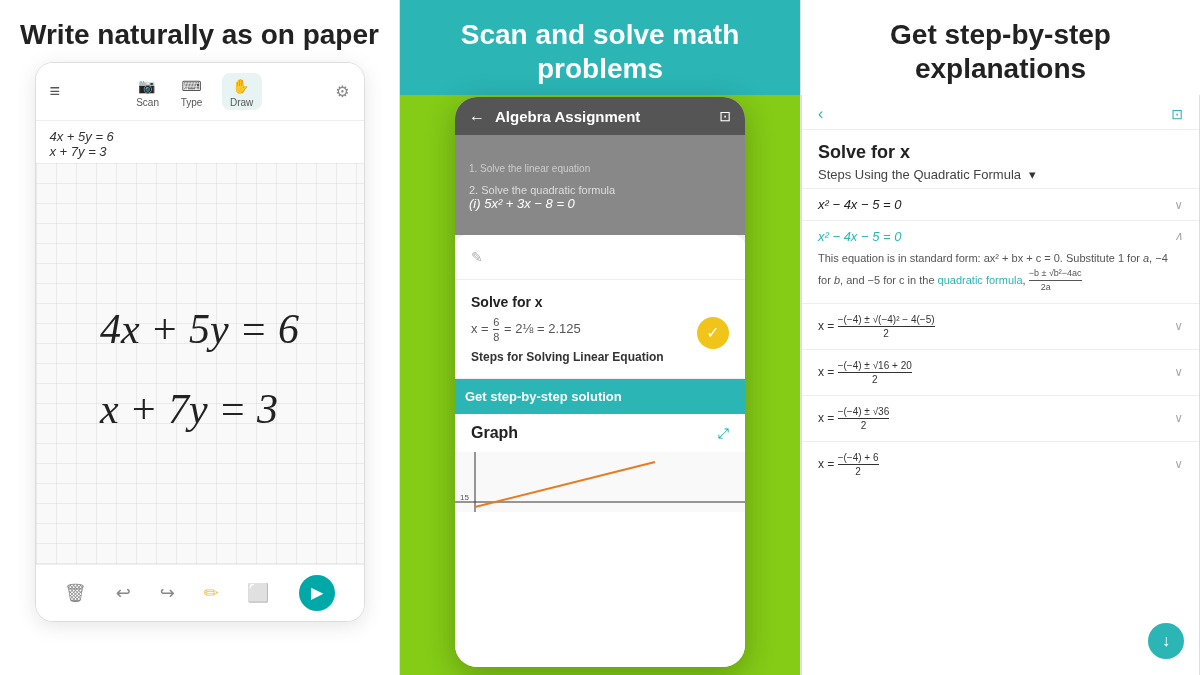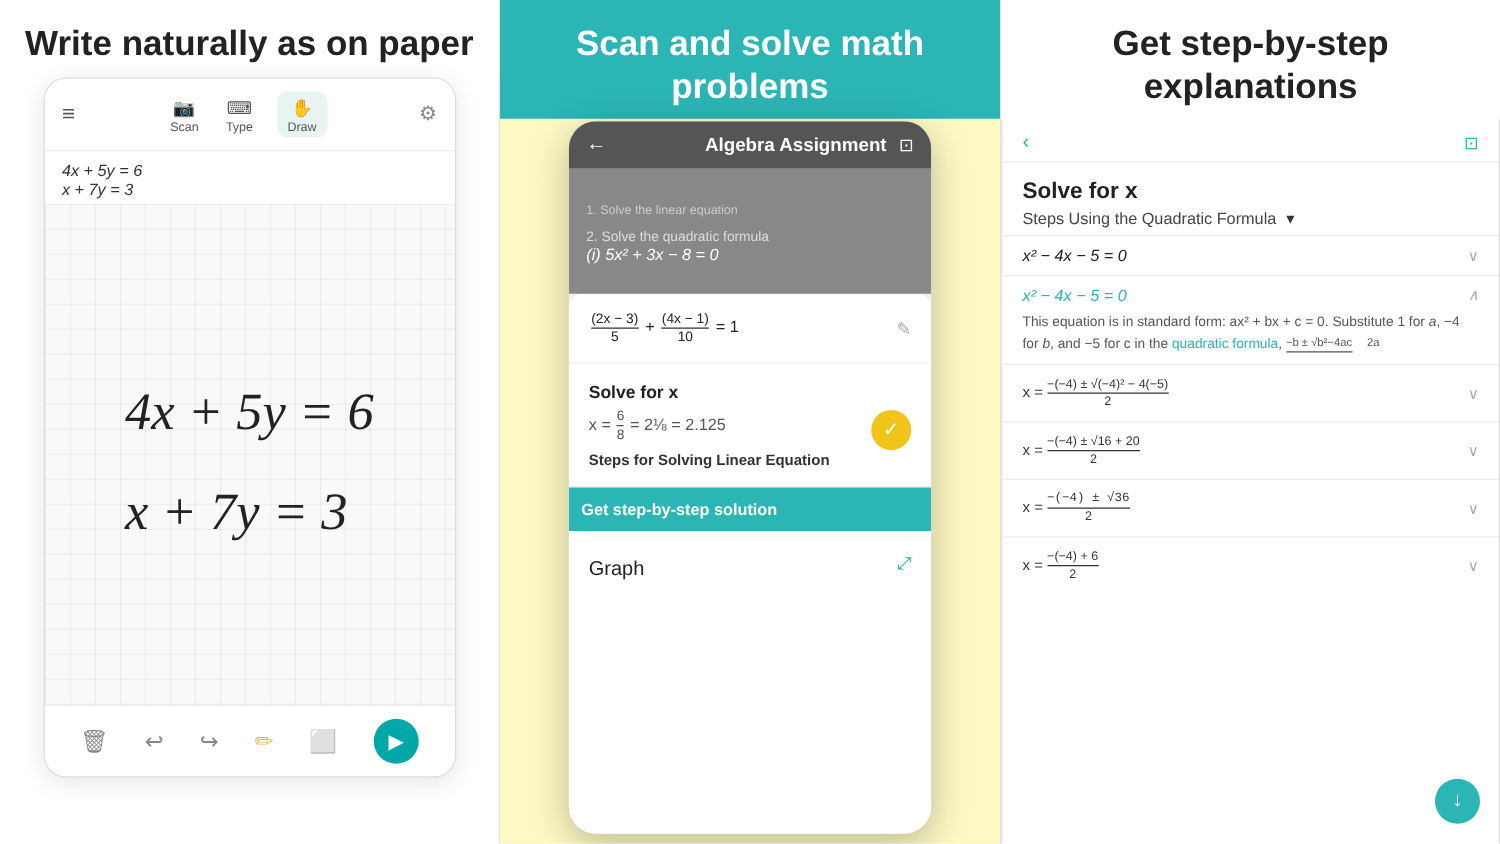--- a/index.html
+++ b/index.html
@@ -136,21 +136,21 @@
       justify-content: center;
       color: #fff;
       font-size: 16px;
       cursor: pointer;
     }
 
     
     .col2 {
       width: 400px;
       height: 675px;
-      background: #fef9c3;
+      background: #84cc16;
       display: flex;
       flex-direction: column;
       align-items: center;
     }
     .col2-header {
       width: 100%;
       background: #2bb5b5;
       padding: 18px 20px 10px;
       text-align: center;
     }
@@ -178,21 +178,21 @@
       padding: 10px 14px;
       gap: 10px;
     }
     .back-arrow {
       color: #fff;
       font-size: 16px;
       cursor: pointer;
     }
     .phone2-title {
       flex: 1;
-      text-align: right;
+      text-align: left;
       color: #fff;
       font-size: 15px;
       font-weight: 600;
     }
     .bookmark-icon { color: #fff; font-size: 14px; }
     .photo-area {
       background: #888;
       padding: 12px 14px;
       min-height: 100px;
       position: relative;
@@ -288,23 +288,22 @@
     }
     .graph-card {
       background: #fff;
       padding: 10px 16px;
       display: flex;
       justify-content: space-between;
       align-items: center;
     }
     .graph-title {
       font-size: 16px;
-      font-weight: 400;
+      font-weight: 700;
       color: #222;
-      margin-top: 12px;
     }
     .expand-icon { color: #00a8a8; font-size: 14px; }
     .graph-preview {
       background: #f9f9f9;
       height: 60px;
       position: relative;
       overflow: hidden;
     }
 
     
@@ -503,32 +502,20 @@
         <div class="problem2-text">2. Solve the quadratic formula</div>
         <div class="problem2-eq">
           (i) 5x² + 3x − 8 = 0
         </div>
       </div>
 
       <div class="phone2-cards">
 
         <div class="card">
           <div class="card-fraction">
-            <span style="font-size:13px; color:#222;">
-              <span style="display:inline-flex;flex-direction:column;align-items:center;vertical-align:middle;margin:0 2px;">
-                <span style="border-bottom:1px solid #333;padding-bottom:1px;font-size:11px;">(2x − 3)</span>
-                <span style="padding-top:1px;font-size:11px;">5</span>
-              </span>
-              +
-              <span style="display:inline-flex;flex-direction:column;align-items:center;vertical-align:middle;margin:0 2px;">
-                <span style="border-bottom:1px solid #333;padding-bottom:1px;font-size:11px;">(4x − 1)</span>
-                <span style="padding-top:1px;font-size:11px;">10</span>
-              </span>
-              = 1
-            </span>
             <span class="edit-icon">✎</span>
           </div>
         </div>
 
         <div class="card card-solve">
           <div class="solve-title">Solve for x</div>
           <div class="solve-row">
             <div class="solve-eq">
               x = <span style="display:inline-flex;flex-direction:column;align-items:center;vertical-align:middle;margin:0 1px;">
                 <span style="border-bottom:1px solid #555;font-size:11px;padding-bottom:1px;">6</span>
@@ -541,20 +528,29 @@
           <div class="steps-link">Steps for Solving Linear Equation</div>
         </div>
 
         <div class="get-steps-btn">Get step-by-step solution</div>
 
         <div class="graph-card">
           <span class="graph-title">Graph</span>
           <span class="expand-icon">⤢</span>
         </div>
 
+        <div class="graph-preview">
+          <svg width="290" height="60">
+            <line x1="0" y1="50" x2="290" y2="50" stroke="#333" stroke-width="1"></line>
+            <line x1="20" y1="0" x2="20" y2="60" stroke="#333" stroke-width="1"></line>
+            <text x="5" y="48" font-size="8" fill="#555">15</text>
+
+            <line x1="20" y1="55" x2="200" y2="10" stroke="#e87a20" stroke-width="2"></line>
+          </svg>
+        </div>
       </div>
     </div>
   </div>
 
   <div class="col3">
     <div class="col3-header">
       <h2>Get step-by-step explanations</h2>
     </div>
     <div class="col3-inner">
       <div class="phone-mockup3">
@@ -580,21 +576,21 @@
         <div class="step-expanded">
           <div class="step-expanded-eq">
             <span style="color:#2bb5b5; font-style:italic; font-size:13px;">x² − 4x − 5 = 0</span>
             <span style="color:#aaa; font-size:12px;">∧</span>
           </div>
           <p class="step-description">
             This equation is in standard form: ax² + bx +
             c = 0. Substitute 1 for <i>a</i>, −4 for <i>b</i>, and −5 for
             c in the <a href="#">quadratic formula</a>,
             <span style="white-space:nowrap; font-size:10px;">
-              <span style="display:inline-flex;flex-direction:row;align-items:flex-start;vertical-align:middle;">
+              <span style="display:inline-flex;flex-direction:column;align-items:flex-start;vertical-align:middle;">
                 <span style="border-bottom:1px solid #555;font-size:9px;">−b ± √b²−4ac</span>
                 <span style="font-size:9px;margin-left:12px;">2a</span>
               </span>
             </span>
           </p>
         </div>
 
         <div class="step-row2">
           <span style="font-size:12px; color:#333;">
             x = 
@@ -614,21 +610,21 @@
               <span style="font-size:10px;padding-top:1px;">2</span>
             </span>
           </span>
           <span style="color:#aaa;font-size:12px;">∨</span>
         </div>
 
         <div class="step-row2">
           <span style="font-size:12px; color:#333;">
             x = 
             <span style="display:inline-flex;flex-direction:column;align-items:center;vertical-align:middle;">
-              <span style="border-bottom:1px solid #333;font-size:10px;padding-bottom:1px;font-family:Liberation Mono, monospace;">−(−4) ± √36</span>
+              <span style="border-bottom:1px solid #333;font-size:10px;padding-bottom:1px;">−(−4) ± √36</span>
               <span style="font-size:10px;padding-top:1px;">2</span>
             </span>
           </span>
           <span style="color:#aaa;font-size:12px;">∨</span>
         </div>
 
         <div class="step-row2" style="border-top:1px solid #eee;">
           <span style="font-size:12px; color:#333;">
             x = 
             <span style="display:inline-flex;flex-direction:column;align-items:center;vertical-align:middle;">

